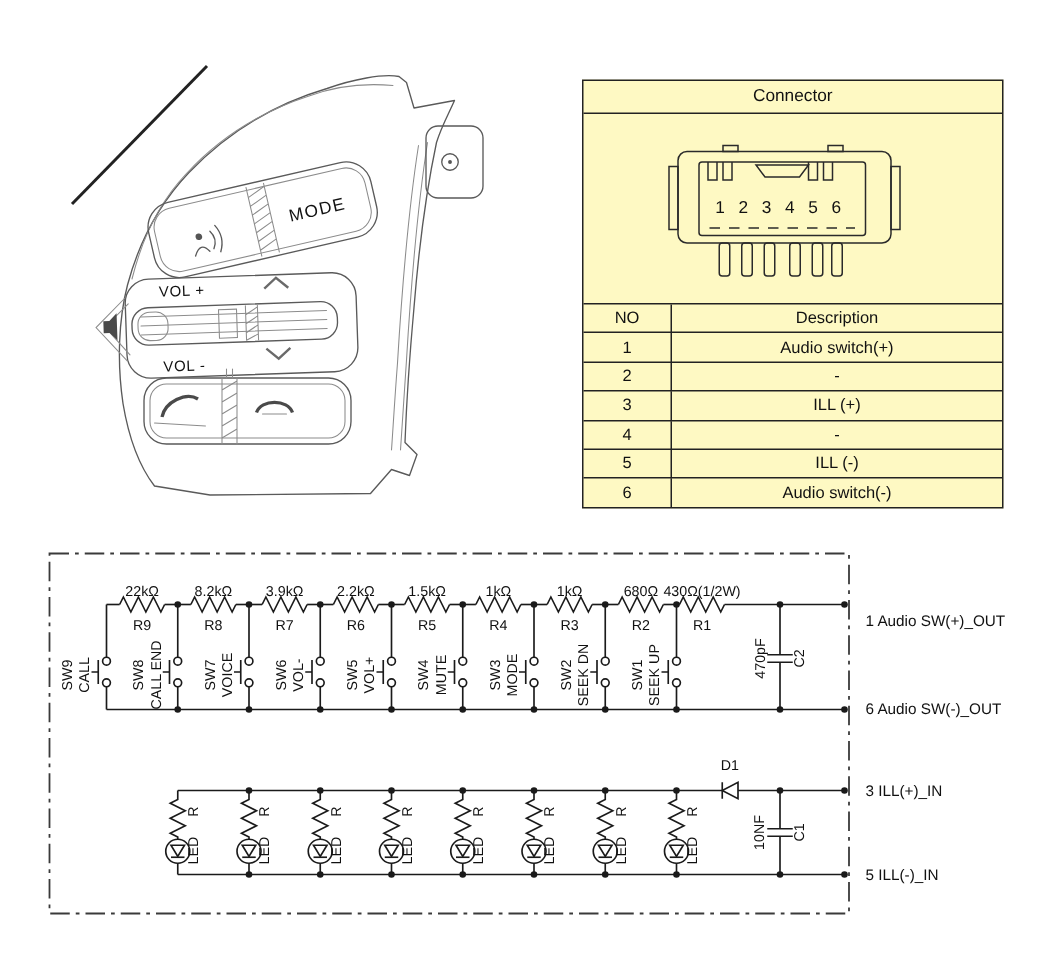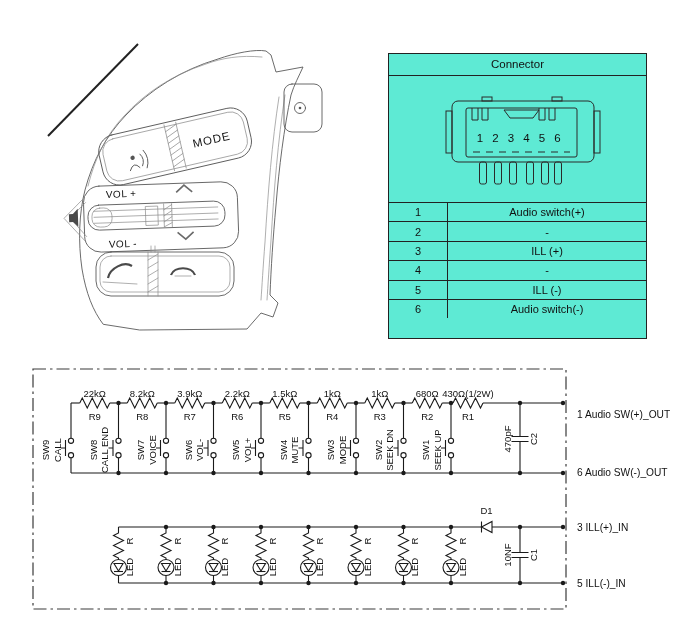--- a/index.html
+++ b/index.html
@@ -1,21 +1,21 @@
 <!DOCTYPE html>
 <html><head>
 <meta charset="utf-8">
 <style>
   html,body{margin:0;padding:0;background:#fff;}
   body{width:700px;height:642px;position:relative;overflow:hidden;
        font-family:"Liberation Sans", sans-serif;color:#111;}
   .abs{position:absolute;}
   
-  .panel{box-sizing:border-box;left:388px;top:53px;width:259px;height:286px;
-         border:1px solid #222;background:#5eead4;}
+  .panel{box-sizing:border-box;left:388px;top:53px;width:281px;height:286px;
+         border:1px solid #222;background:#fef9c3;}
   .panel-title{height:21px;line-height:21px;text-align:center;font-size:11.5px;
                border-bottom:1px solid #222;}
   .panel-draw{height:126px;border-bottom:1px solid #222;position:relative;}
   .conn-table{border-collapse:collapse;width:100%;table-layout:fixed;font-size:11px;}
   .conn-table td{border:1px solid #222;border-left:none;text-align:center;height:18.4px;
                  padding:0;overflow:hidden;white-space:nowrap;}
   .conn-table tr td:first-child{width:58px;border-left:none;}
   .conn-table tr td:last-child{border-right:none;}
   .conn-table tr:first-child td{border-top:none;}
   .conn-table tr:last-child td{border-bottom:none;}
@@ -116,20 +116,24 @@
         <rect class="cn" x="494.5" y="161" width="7" height="22" rx="2"></rect>
         <rect class="cn" x="509.5" y="161" width="7" height="22" rx="2"></rect>
         <rect class="cn" x="526.5" y="161" width="7" height="22" rx="2"></rect>
         <rect class="cn" x="541.5" y="161" width="7" height="22" rx="2"></rect>
         <rect class="cn" x="554.5" y="161" width="7" height="22" rx="2"></rect>
       </g>
     </svg>
   </div>
   <table class="conn-table">
     <tbody>
+        <tr>
+      <td>NO</td>
+      <td>Description</td>
+    </tr>
     <tr>
           <td>1</td>
           <td>Audio switch(+)</td>
         </tr>
     <tr>
           <td>2</td>
           <td>-</td>
         </tr>
     <tr>
           <td>3</td>

